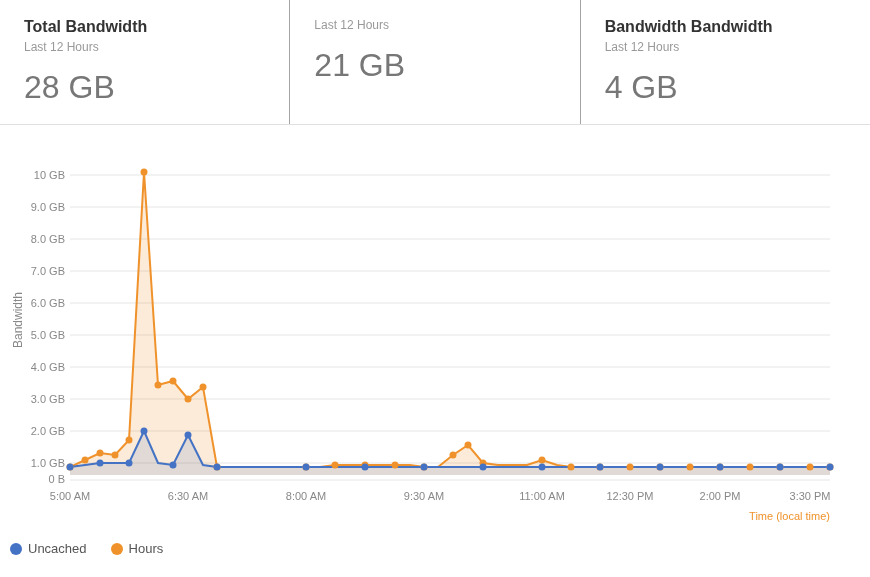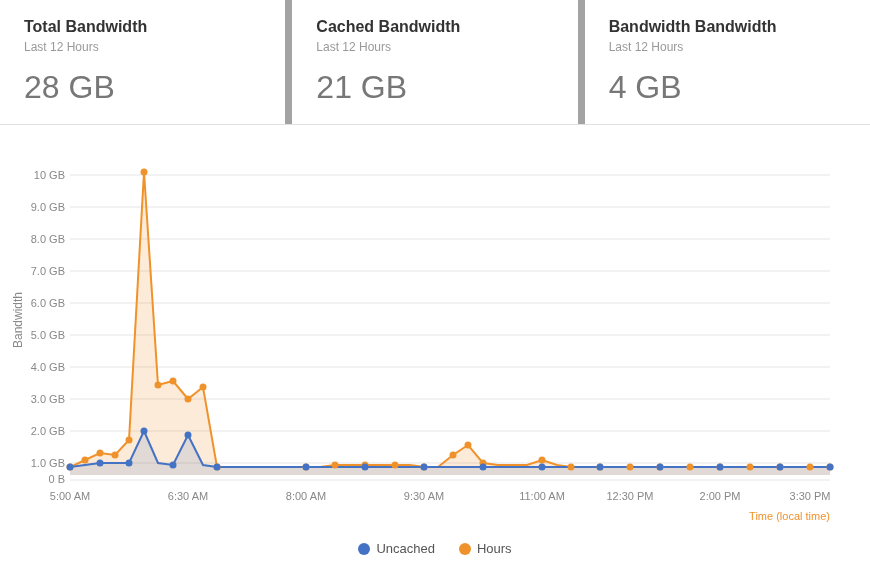--- a/index.html
+++ b/index.html
@@ -6,21 +6,21 @@
     body { font-family: Arial, sans-serif; background: #fff; color: #333; width: 870px; min-height: 577px; }
 
     .stats-row {
       display: flex;
       border-bottom: 1px solid #e0e0e0;
       padding: 0;
     }
     .stat-card {
       flex: 1;
       padding: 18px 24px;
-      border-right: 7px solid #a3a3a3;
+      border-right: 1px solid #a3a3a3;
     }
     .stat-card:last-child { border-right: none; }
     .stat-title {
       font-size: 16px;
       font-weight: bold;
       color: #333;
       margin-bottom: 4px;
     }
     .stat-subtitle {
       font-size: 12px;
@@ -37,21 +37,20 @@
       padding: 20px 10px 10px 10px;
       position: relative;
     }
 
     svg.main-chart {
       display: block;
     }
 
     .legend {
       display: flex;
-      justify-content: center;
       align-items: center;
       gap: 24px;
       margin-top: 6px;
       font-size: 13px;
       color: #555;
     }
     .legend-item {
       display: flex;
       align-items: center;
       gap: 6px;
@@ -67,21 +66,20 @@
 </head>
 <body>
 
 <div class="stats-row">
   <div class="stat-card">
     <div class="stat-title">Total Bandwidth</div>
     <div class="stat-subtitle">Last 12 Hours</div>
     <div class="stat-value">28 GB</div>
   </div>
   <div class="stat-card">
-    <div class="stat-title">Cached Bandwidth</div>
     <div class="stat-subtitle">Last 12 Hours</div>
     <div class="stat-value">21 GB</div>
   </div>
   <div class="stat-card">
     <div class="stat-title">Bandwidth Bandwidth</div>
     <div class="stat-subtitle">Last 12 Hours</div>
     <div class="stat-value">4 GB</div>
   </div>
 </div>
 

